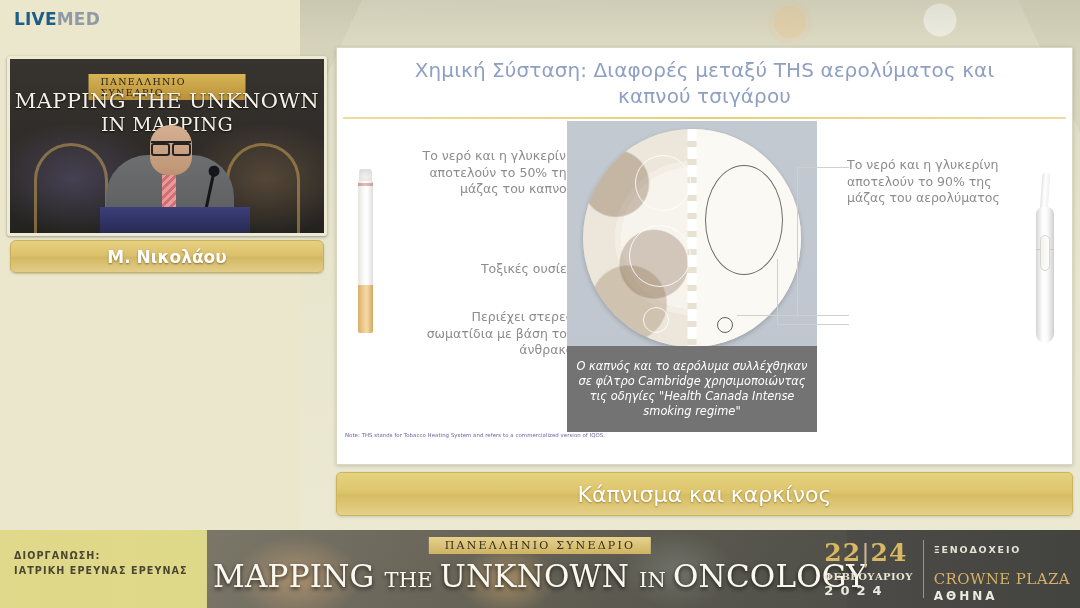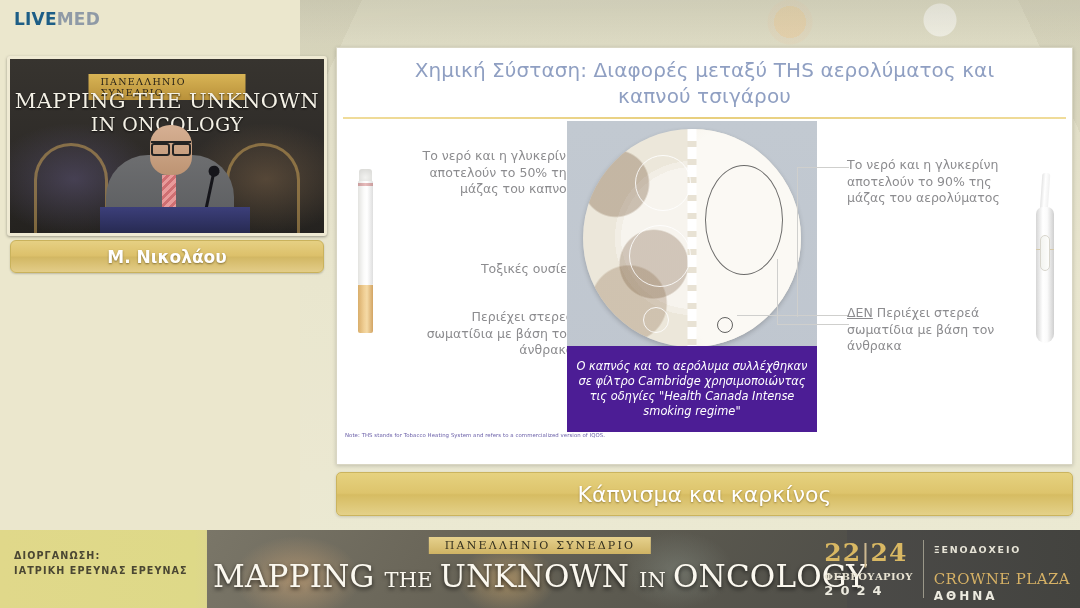--- a/index.html
+++ b/index.html
@@ -255,21 +255,21 @@
   .pad-circle { position:absolute; border-radius:50%; }
   #pc1 { left:52px; top:26px; width:56px; height:56px; border:1.6px solid rgba(255,255,255,.85); }
   #pc2 { left:46px; top:96px; width:62px; height:62px; border:1.6px solid rgba(255,255,255,.85); }
   #pc3 { left:60px; top:178px; width:26px; height:26px; border:1.6px solid rgba(255,255,255,.85); }
   #pc4 { left:122px; top:36px; width:78px; height:110px; border:1.3px solid rgba(60,60,60,.75); border-radius:50%; }
   #pc5 { left:134px; top:188px; width:16px; height:16px; border:1.3px solid rgba(60,60,60,.8); }
 
   
   #caption {
     position:absolute; left:230px; top:227px; width:250px; height:86px;
-    background:#4c1d95; color:#fff;
+    background:#737373; color:#fff;
     display:flex; align-items:center; justify-content:center;
     padding:4px 8px; text-align:center;
     font-size:11.4px; line-height:1.33; font-style:italic;
   }
 
   
   #footnote {
     position:absolute; left:8px; bottom:4px;
     color:#6a5fa8; font-size:5.4px; letter-spacing:.06px;
   }
@@ -355,21 +355,21 @@
     <span class="live">LIVE</span><span class="med">MED</span>
   </div>
 
   <div id="video-card">
     <div id="video-bg"></div>
     <div id="video-arch-l"></div>
     <div id="video-arch-r"></div>
     <div id="video-medal"></div>
     <div id="video-banner-tag">ΠΑΝΕΛΛΗΝΙΟ ΣΥΝΕΔΡΙΟ</div>
     <div id="video-title1">MAPPING THE UNKNOWN</div>
-    <div id="video-title2">IN ONCOLOGY</div>
+    <div id="video-title2">IN MAPPING</div>
     <div id="speaker-body"></div>
     <div id="speaker-head"></div>
     <div id="speaker-glasses"></div>
     <div id="speaker-tie"></div>
     <div id="speaker-mic"></div>
     <div id="speaker-podium"></div>
   </div>
 
   <div id="name-plate">
     <span>Μ. Νικολάου</span>
@@ -409,21 +409,20 @@
           <div class="pad-circle" id="pc4"></div>
           <div class="pad-circle" id="pc5"></div>
         </div>
       </div>
 
       <div class="conn" id="conn-r1"></div>
       <div class="conn" id="conn-r2"></div>
       <div class="conn" id="conn-r3"></div>
 
       <div class="ann ann-right" id="ann-r1">Το νερό και η γλυκερίνη αποτελούν το 90% της μάζας του αερολύματος</div>
-      <div class="ann ann-right" id="ann-r3"><u>ΔΕΝ</u><span> Περιέχει στερεά σωματίδια με βάση τον άνθρακα</span></div>
 
       <div id="iqos">
         <div id="iqos-stick"></div>
         <div id="iqos-body"></div>
         <div id="iqos-line"></div>
         <div id="iqos-btn"></div>
       </div>
 
       <div id="caption">Ο καπνός και το αερόλυμα συλλέχθηκαν σε φίλτρο Cambridge χρησιμοποιώντας τις οδηγίες "Health Canada Intense smoking regime"</div>
 

